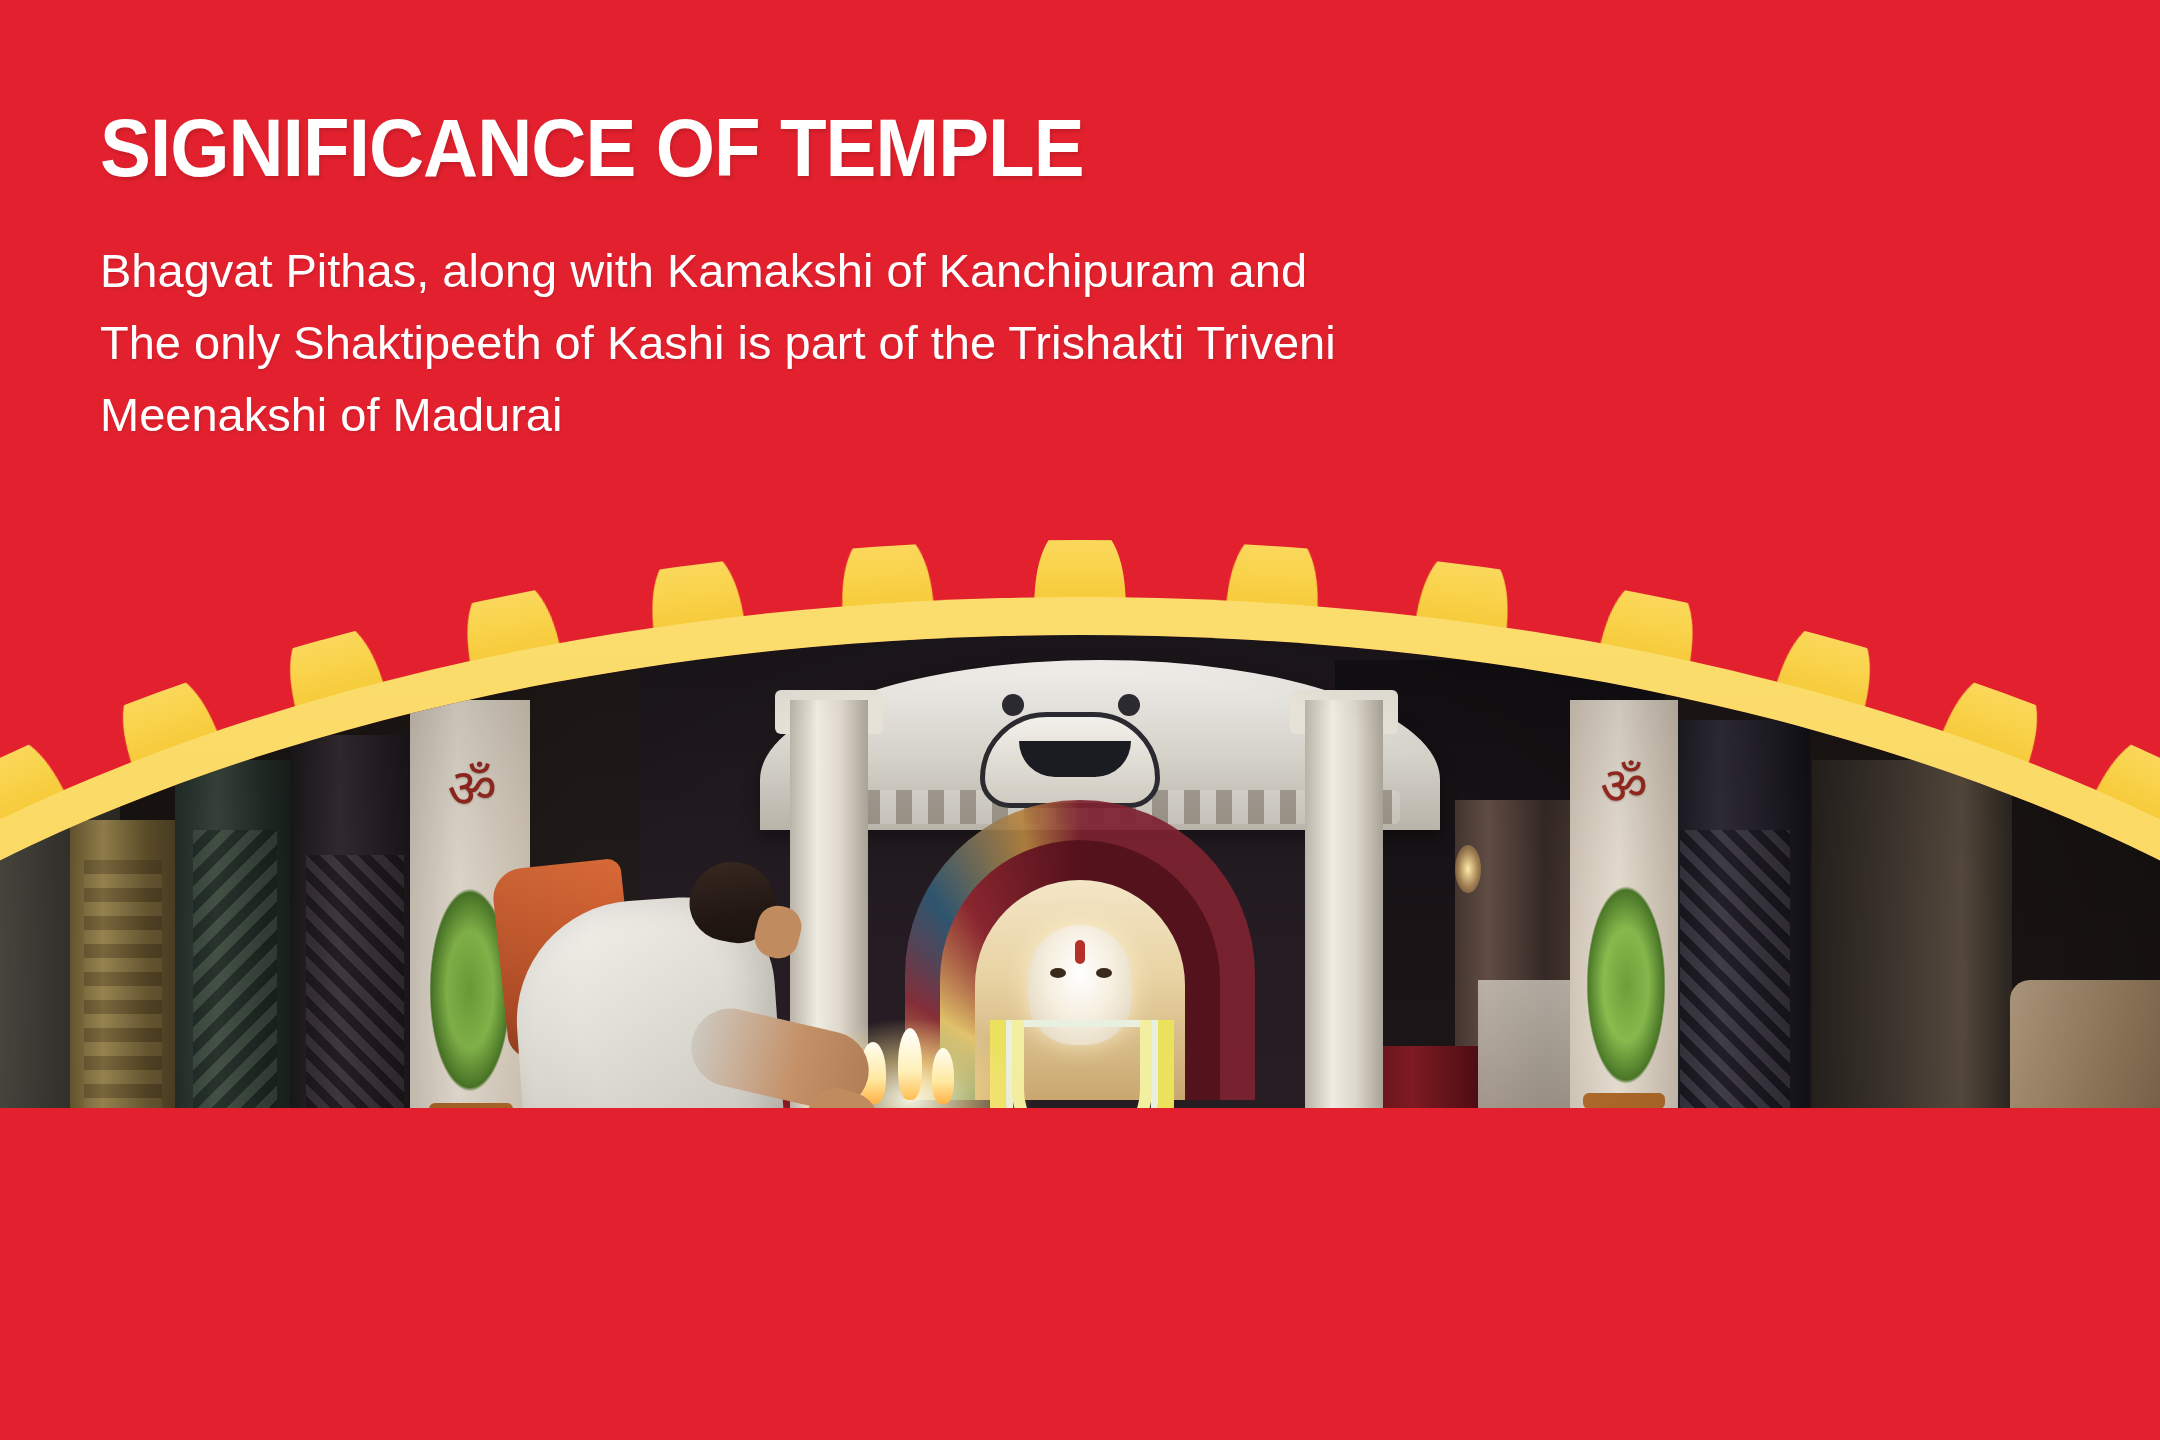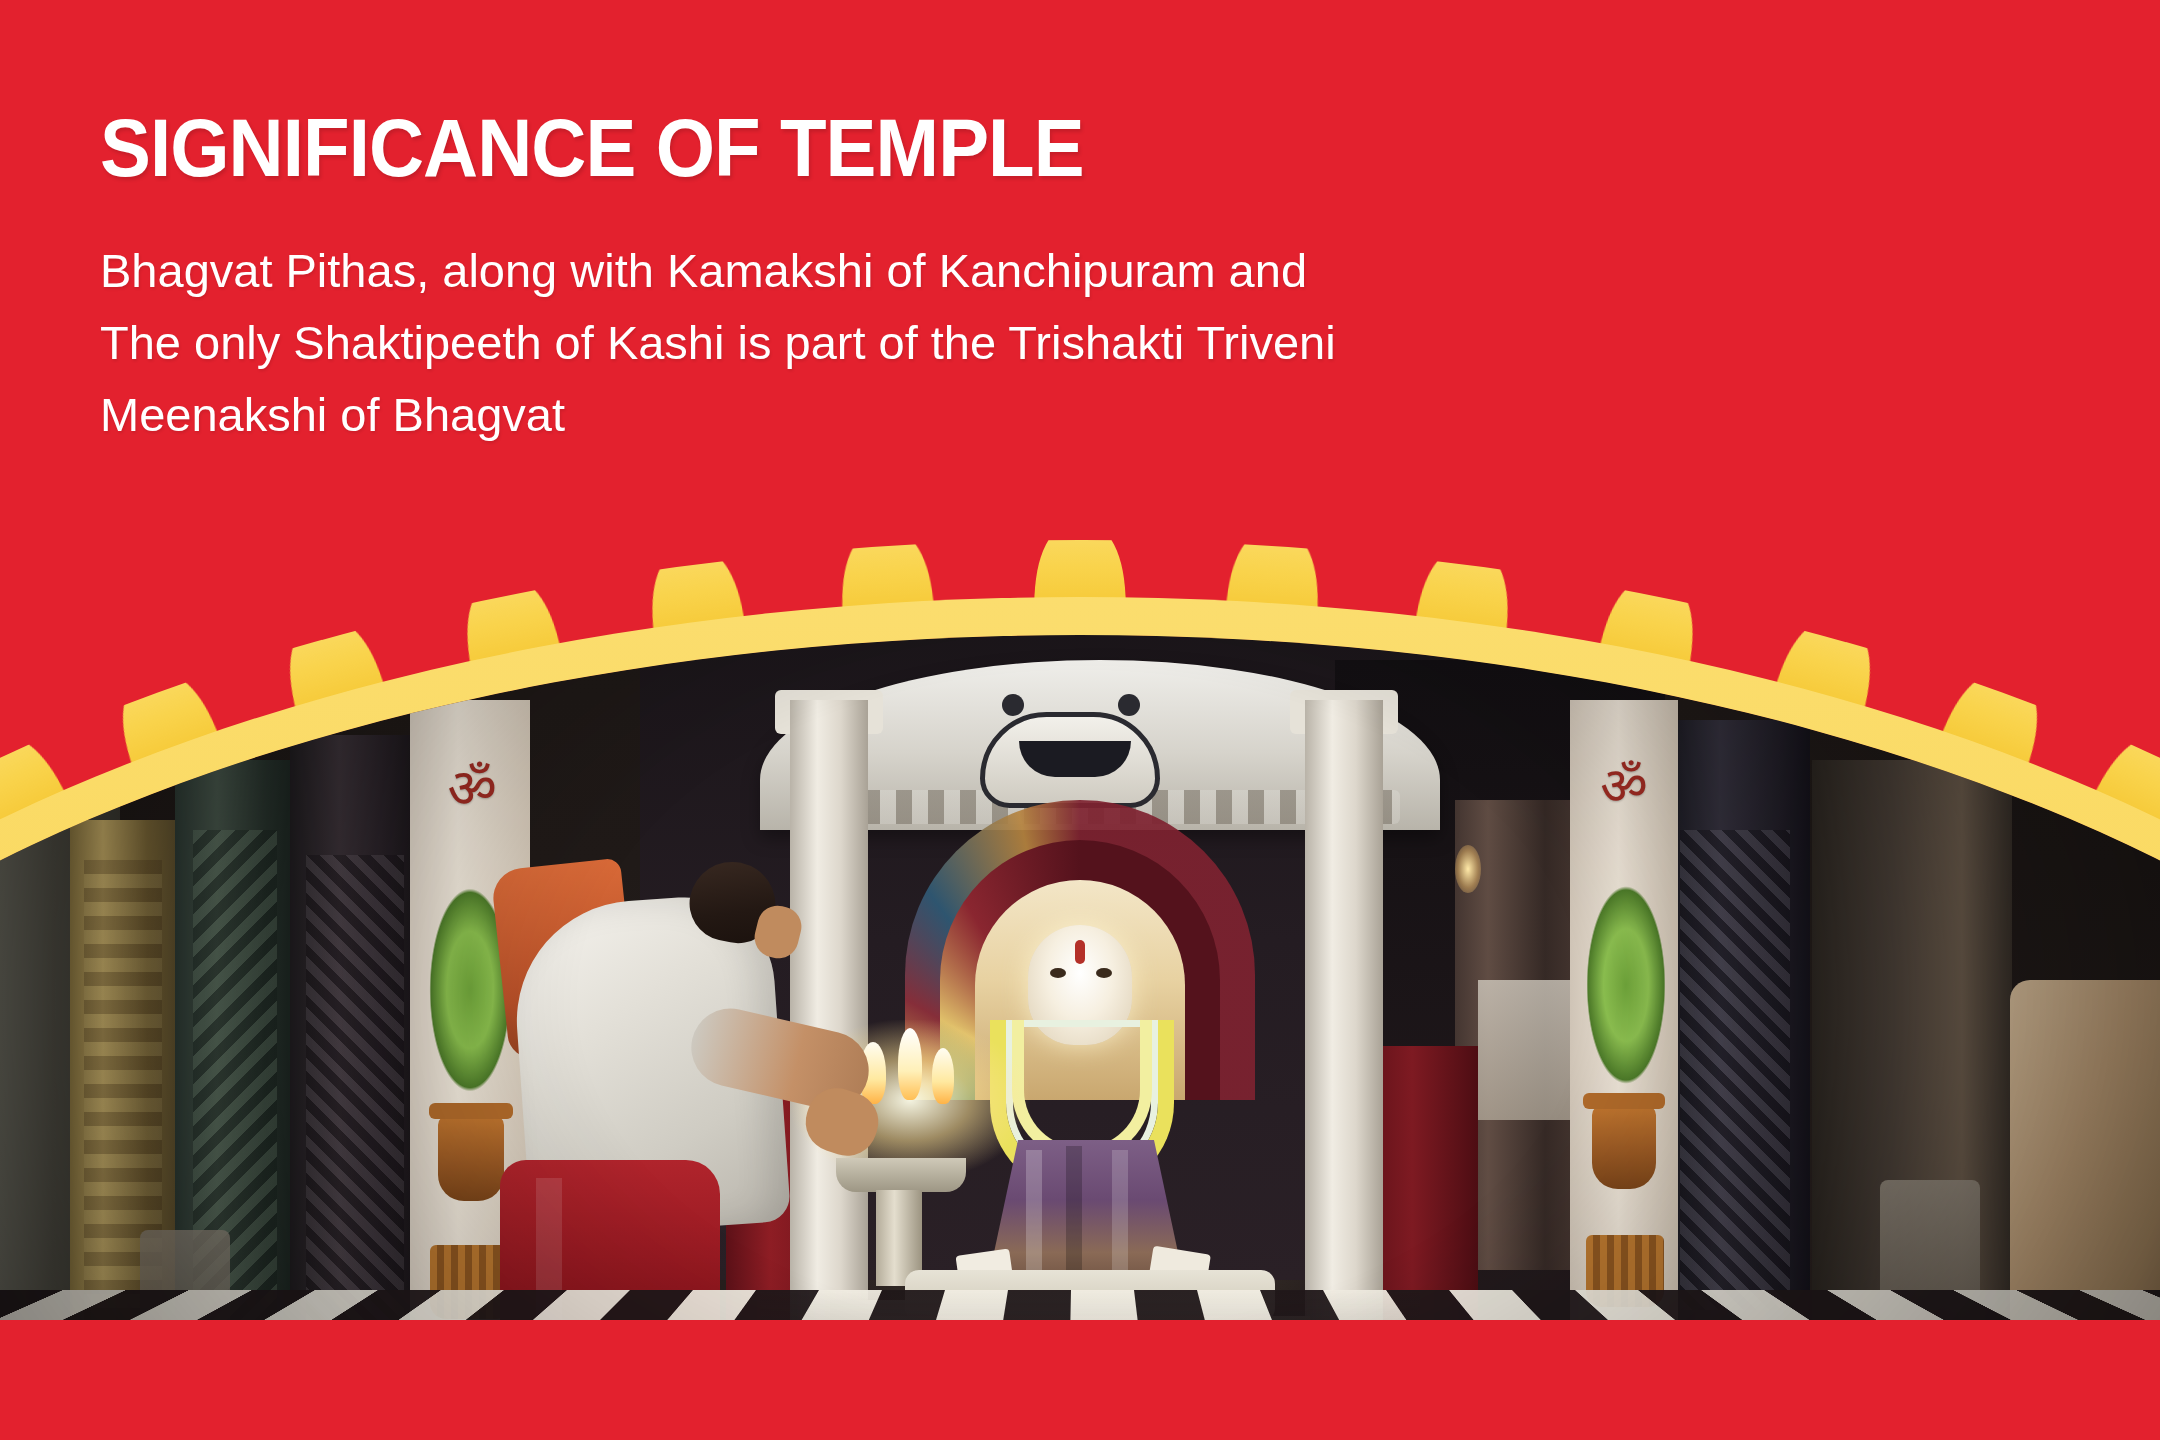--- a/index.html
+++ b/index.html
@@ -5,21 +5,21 @@
 <style>
   * { margin:0; padding:0; box-sizing:border-box; }
   html,body { width:2160px; height:1440px; overflow:hidden; }
   body {
     font-family:"Liberation Sans", sans-serif;
     background:#E3212E;
     position:relative;
   }
   #slide {
     position:absolute; inset:0;
-    width:2160px; height:1320px;
+    width:2160px; height:1108px;
     background:#E3212E;
     overflow:hidden;
   }
 
   
   .header-block {
     position:absolute;
     left:100px; top:105px;
     width:1800px;
     z-index:40;
@@ -642,17 +642,17 @@
         <ellipse cx="1080" cy="1445" rx="1560" ry="810" fill="none"></ellipse>
       </g>
     </svg>
   </div>
 
   <div class="header-block">
     <div class="page-title">SIGNIFICANCE OF TEMPLE</div>
     <div class="page-subtitle">
       <div>Bhagvat Pithas, along with Kamakshi of Kanchipuram and</div>
       <div>The only Shaktipeeth of Kashi is part of the Trishakti Triveni</div>
-      <div>Meenakshi of Bhagvat</div>
+      <div>Meenakshi of Madurai</div>
     </div>
   </div>
 
 </div>
 
 </body></html>

